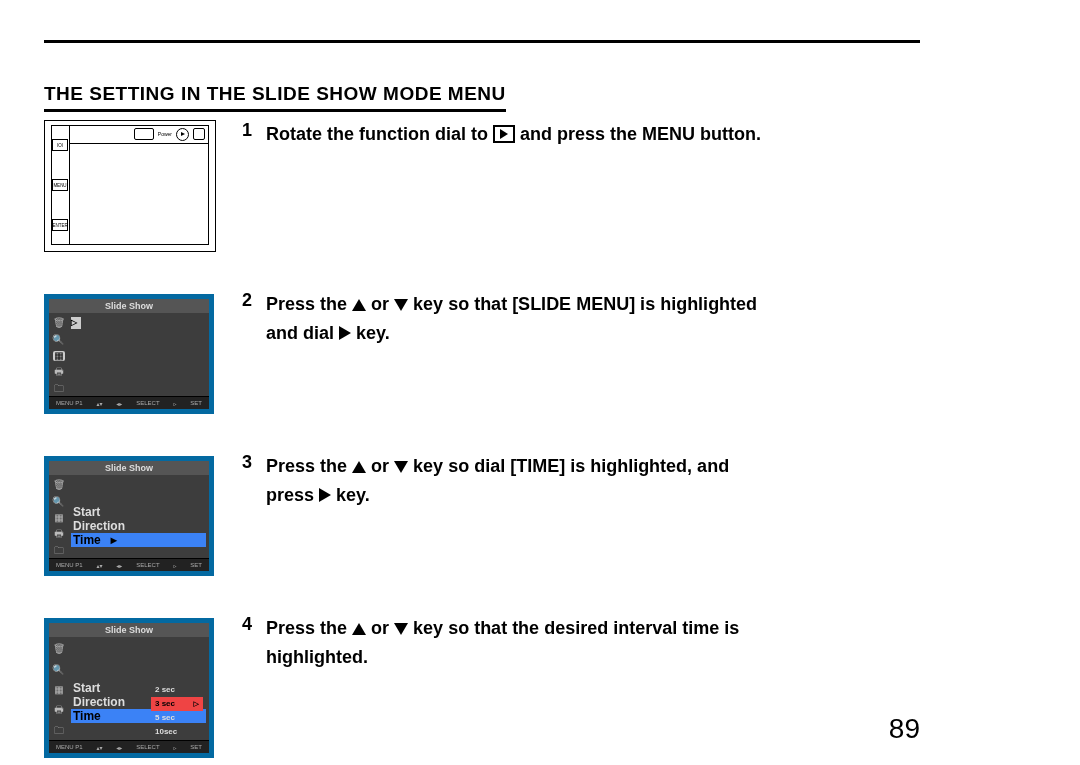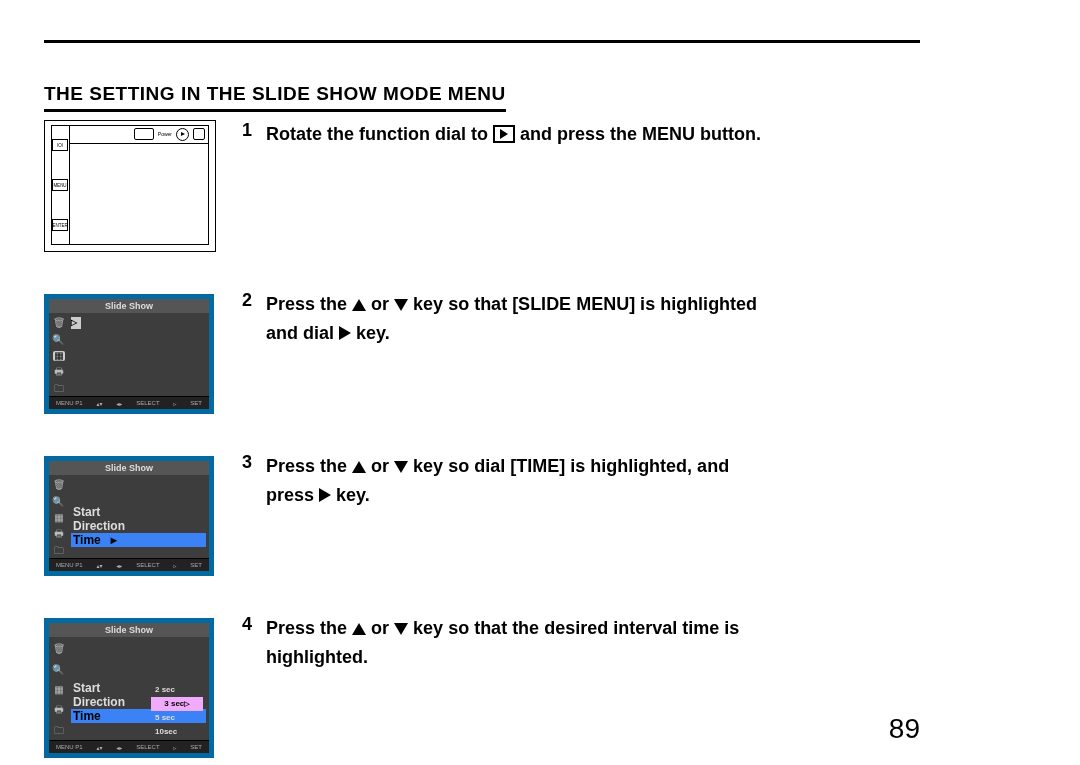--- a/index.html
+++ b/index.html
@@ -225,23 +225,22 @@
     height: 14px;
     line-height: 14px;
     font-size: 8px;
     font-weight: bold;
     color: #ddd;
     padding-left: 4px;
     display:flex;align-items:center;justify-content:space-between;
     padding-right:4px;
   }
   .opt-sel {
-    background: #f0abfc;
+    background: #ef4444;
     color: #000;
-    justify-content: center;
   }
 
   .page-num {
     position: absolute;
     bottom: 20px;
     right: 60px;
     font-size: 28px;
   }
 
   .steps-group {

